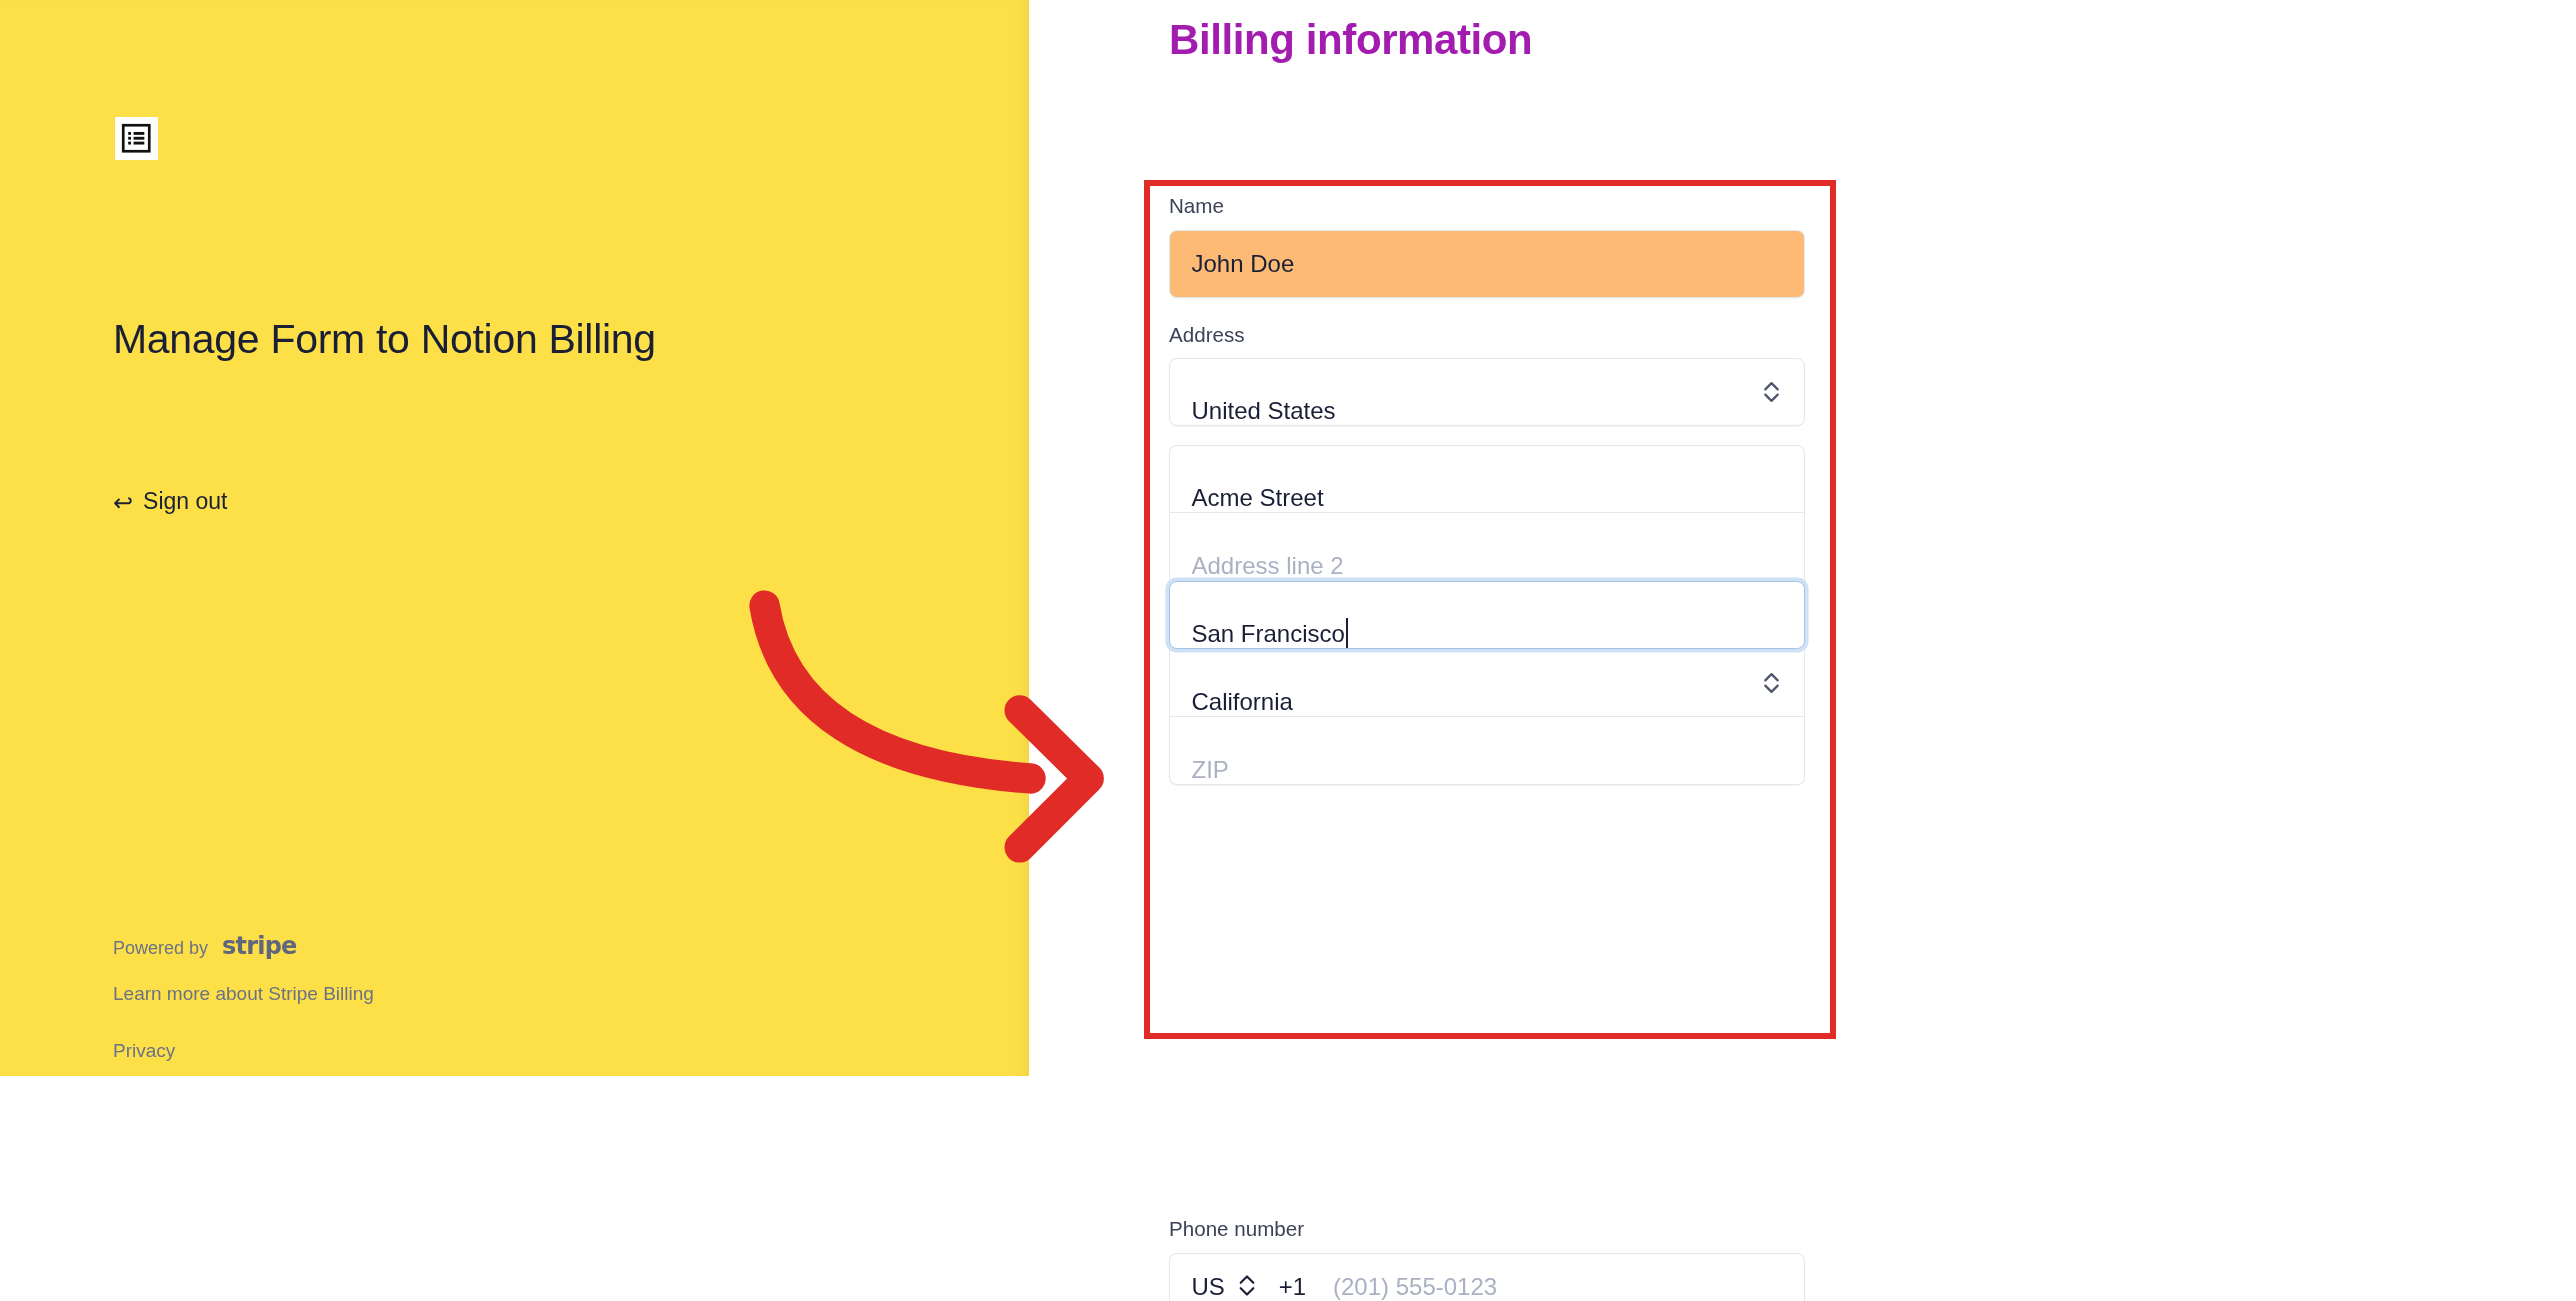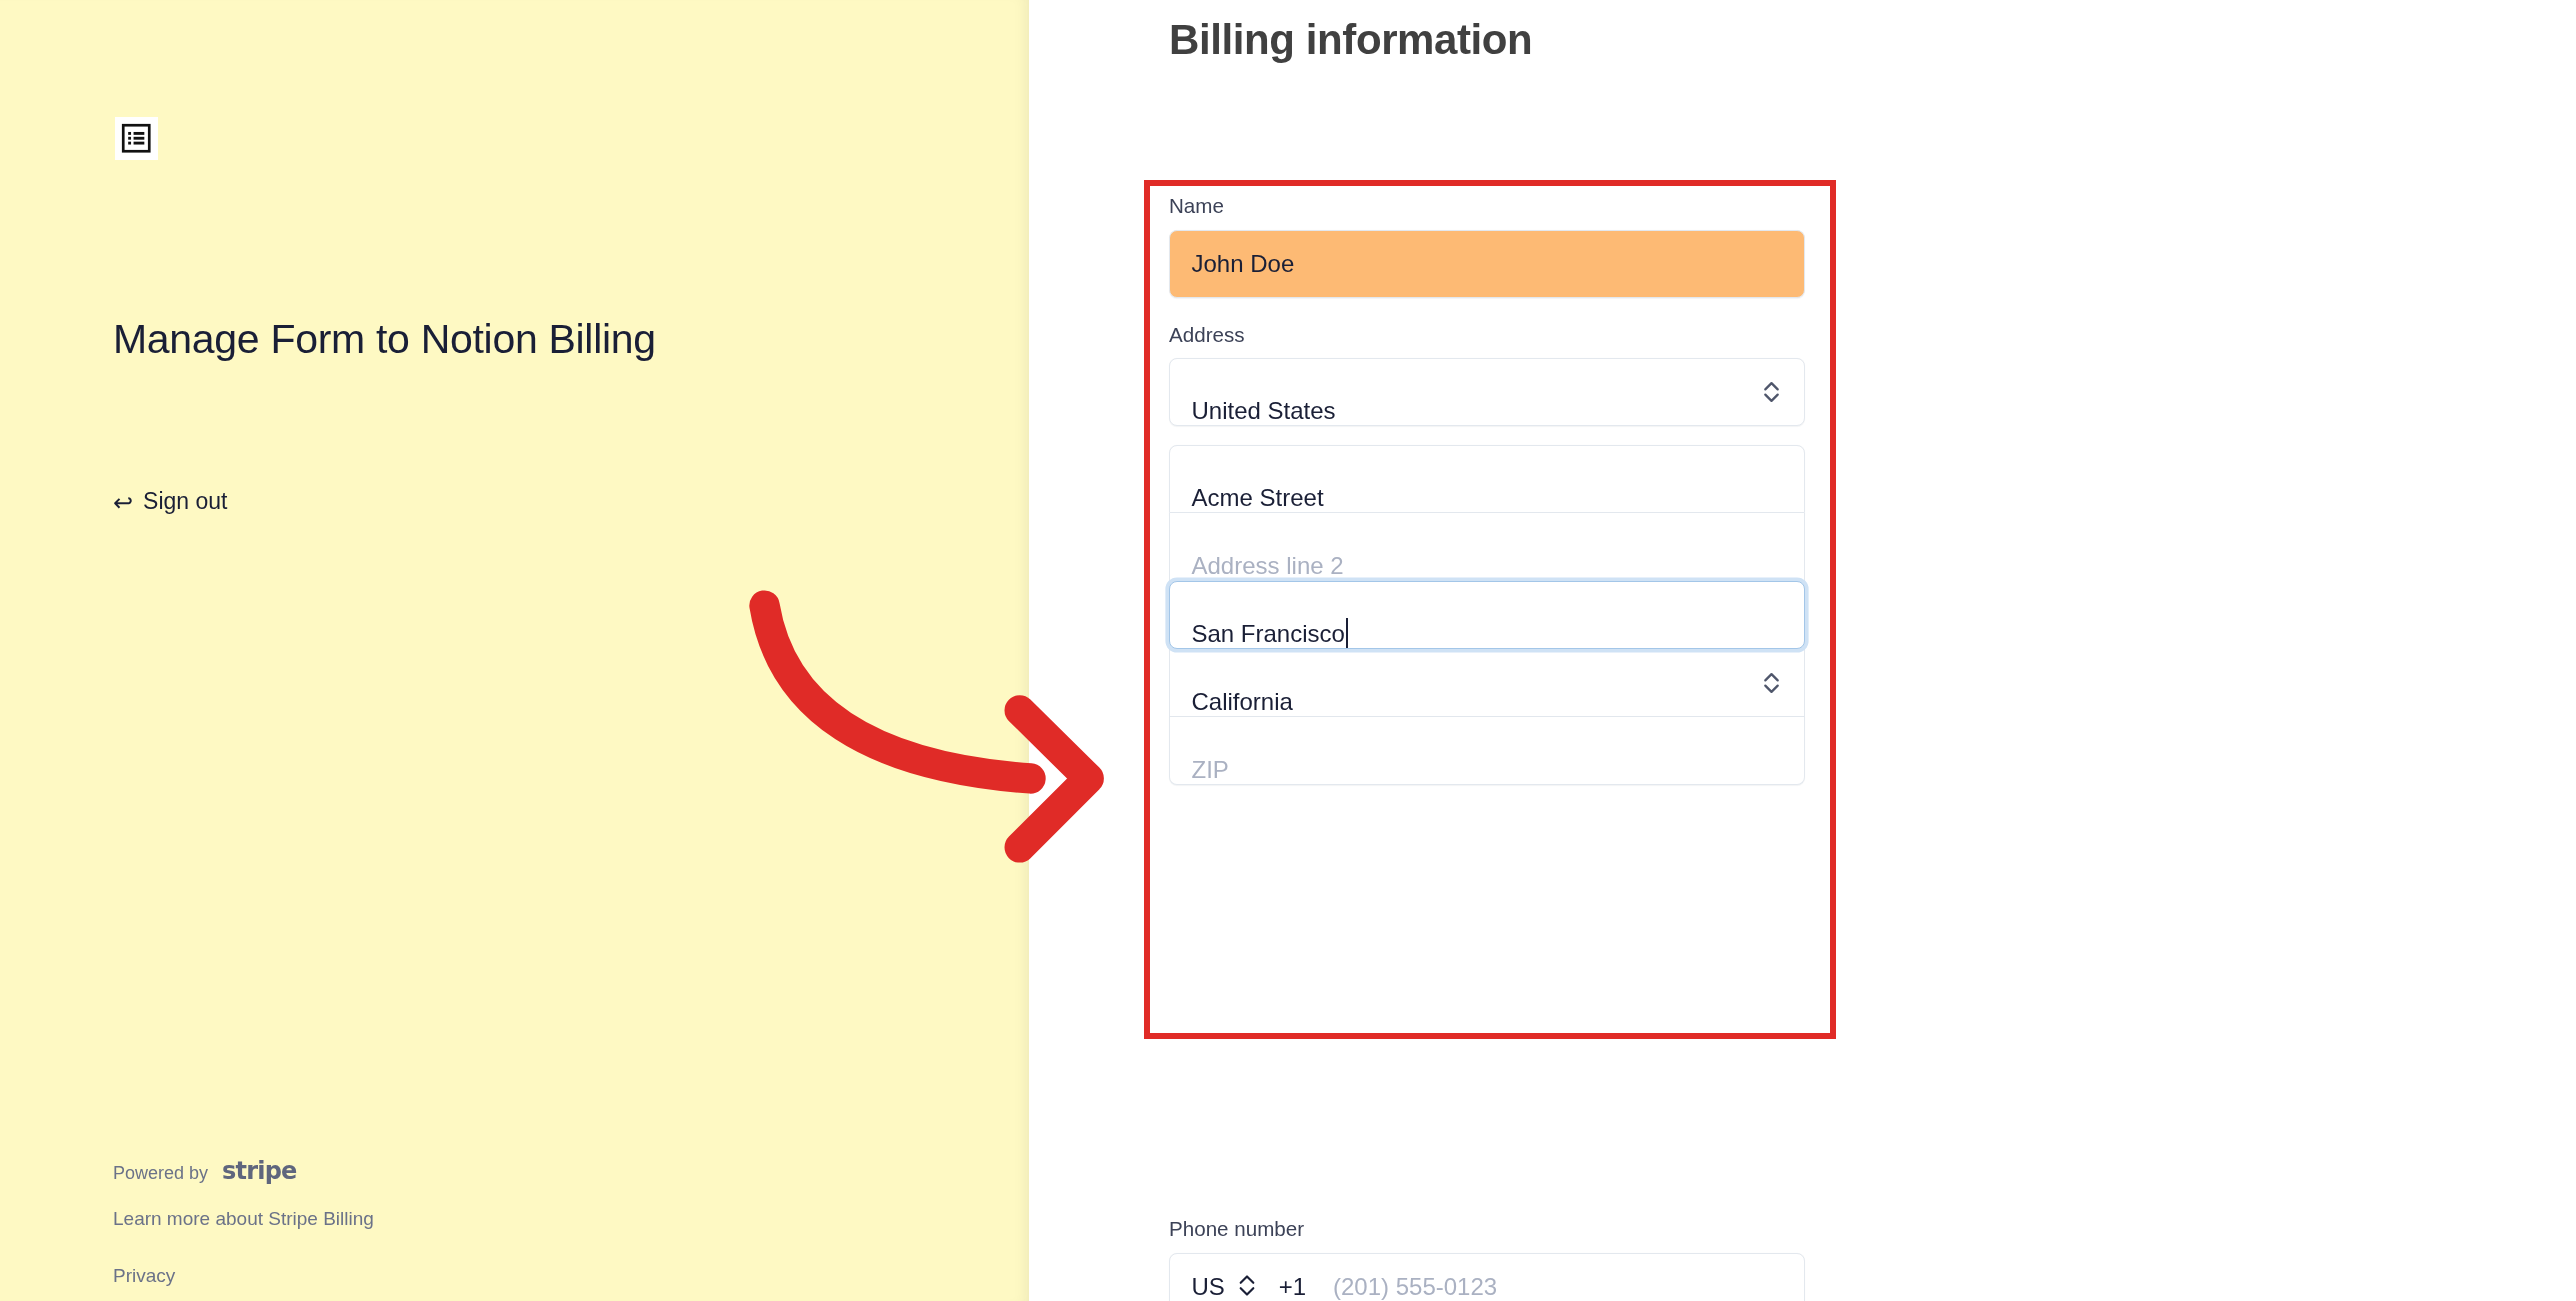--- a/index.html
+++ b/index.html
@@ -14,22 +14,22 @@
     font-family: "Liberation Sans", "DejaVu Sans", sans-serif;
     background: #ffffff;
     position: relative;
   }
 
   
   #sidebar {
     position: absolute;
     left: 0; top: 0;
     width: 1029px;
-    height: 1301px;
-    background: #fef9c3;
+    height: 1076px;
+    background: #fde047;
     box-shadow: inset -12.5px 0 16px -12.5px rgba(26,31,54,0.10);
   }
 
   #brand-logo {
     position: absolute;
     left: 115px;
     top: 117px;
     width: 43px;
     height: 43px;
     background: #ffffff;
@@ -114,21 +114,21 @@
     height: 1301px;
     background: #ffffff;
   }
 
   #page-title {
     position: absolute;
     left: 140px;
     top: 16px;
     font-size: 42px;
     font-weight: 700;
-    color: #404040;
+    color: #a21caf;
     letter-spacing: -0.4px;
     text-align: right;
   }
 
   #billing-form {
     position: absolute;
     left: 140px;
     top: 194px;
     width: 636px;
   }

